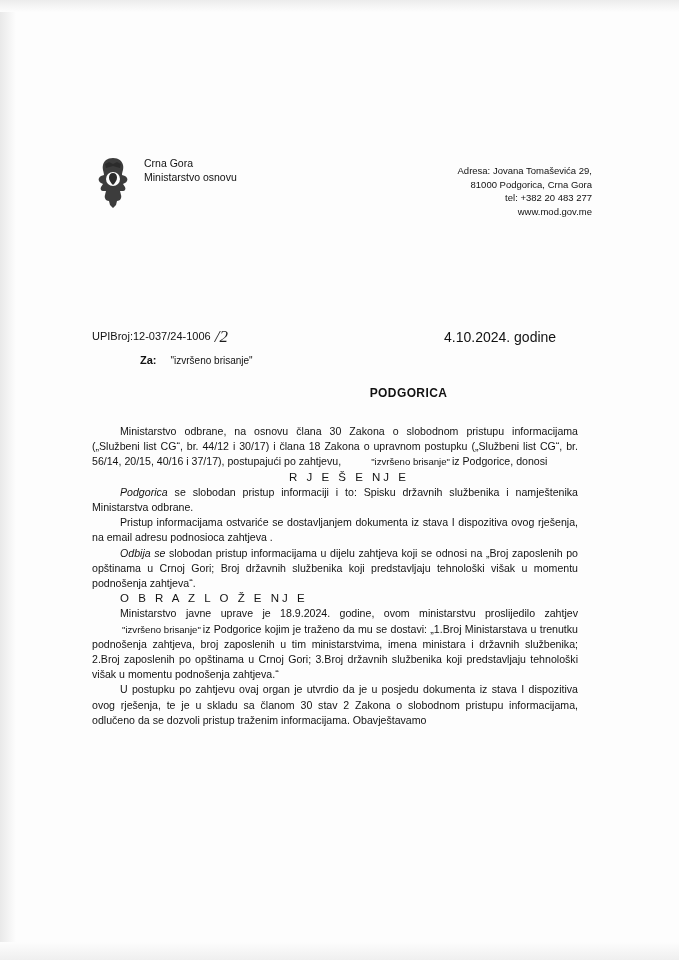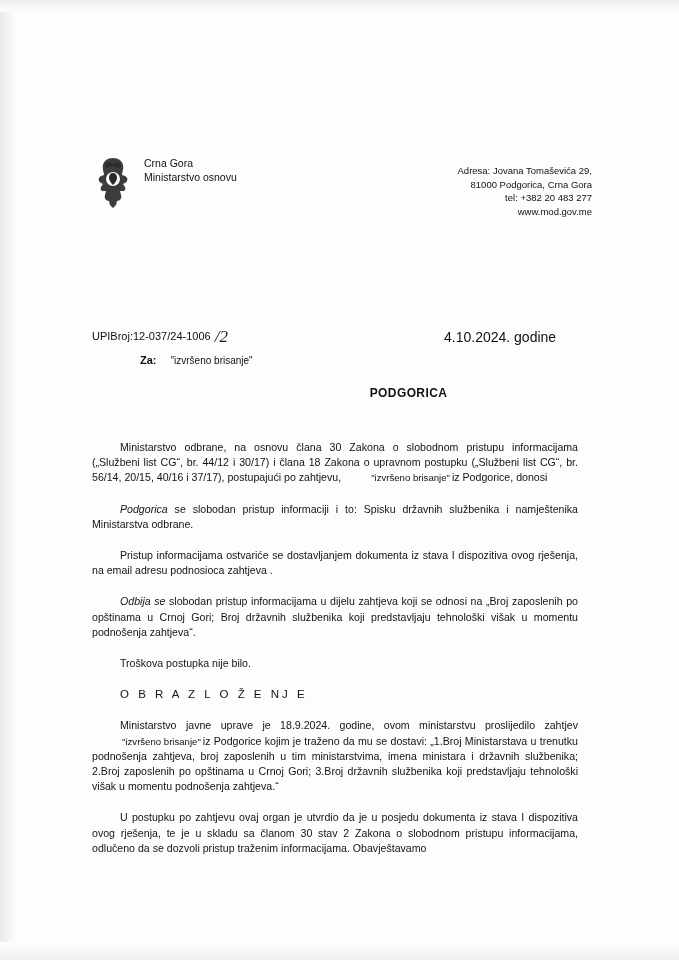--- a/index.html
+++ b/index.html
@@ -136,21 +136,21 @@
     position: absolute;
     left: 92px;
     top: 424px;
     width: 486px;
     font-size: 10.6px;
     line-height: 15.2px;
     text-align: justify;
     color: #131313;
   }
   .body p {
-    margin: 16px 0 0 0;
+    margin: 0 0 0 0;
     text-indent: 28px;
   }
   .center-head {
     text-align: center;
     font-size: 11.5px;
     font-weight: normal;
     letter-spacing: 3px;
     margin: 13px 0 11px 0;
     text-indent: 0;
   }
@@ -207,25 +207,25 @@
 
     <div class="zaline">
       <b>Za:</b><span class="redacted">"izvršeno brisanje"</span>
     </div>
 
     <div class="city">PODGORICA</div>
 
     <div class="body">
       <p><span>Ministarstvo odbrane, na osnovu člana 30 Zakona o slobodnom pristupu informacijama („Službeni list CG“, br. 44/12 i 30/17) i člana 18 Zakona o upravnom postupku („Službeni list CG“, br. 56/14, 20/15, 40/16 i 37/17), postupajući po zahtjevu,</span><span class="red-inline">"izvršeno brisanje"</span><span>iz Podgorice, donosi</span></p>
 
+      <p class="center-head">R J E Š E NJ E</p>
 
       <p><span class="it">Podgorica</span><span> se slobodan pristup informaciji i to: Spisku državnih službenika i namještenika Ministarstva odbrane.</span></p>
       <p>Pristup informacijama ostvariće se dostavljanjem dokumenta iz stava I dispozitiva ovog rješenja, na email adresu podnosioca zahtjeva .</p>
       <p><span class="it">Odbija se</span><span> slobodan pristup informacijama u dijelu zahtjeva koji se odnosi na „Broj zaposlenih po opštinama u Crnoj Gori; Broj državnih službenika koji predstavljaju tehnološki višak u momentu podnošenja zahtjeva“.</span></p>
-      <p>Troškova postupka nije bilo.</p>
 
       <p class="center-head2">O B R A Z L O Ž E NJ E</p>
 
       <p><span>Ministarstvo javne uprave je 18.9.2024. godine, ovom ministarstvu proslijedilo zahtjev</span><span class="red-inline">"izvršeno brisanje"</span><span>iz Podgorice kojim je traženo da mu se dostavi: „1.Broj Ministarstava u trenutku podnošenja zahtjeva, broj zaposlenih u tim ministarstvima, imena ministara i državnih službenika; 2.Broj zaposlenih po opštinama u Crnoj Gori; 3.Broj državnih službenika koji predstavljaju tehnološki višak u momentu podnošenja zahtjeva.“</span></p>
       <p>U postupku po zahtjevu ovaj organ je utvrdio da je u posjedu dokumenta iz stava I dispozitiva ovog rješenja, te je u skladu sa članom 30 stav 2 Zakona o slobodnom pristupu informacijama, odlučeno da se dozvoli pristup traženim informacijama. Obavještavamo</p>
     </div>
 
   </div>
 </div>
 

